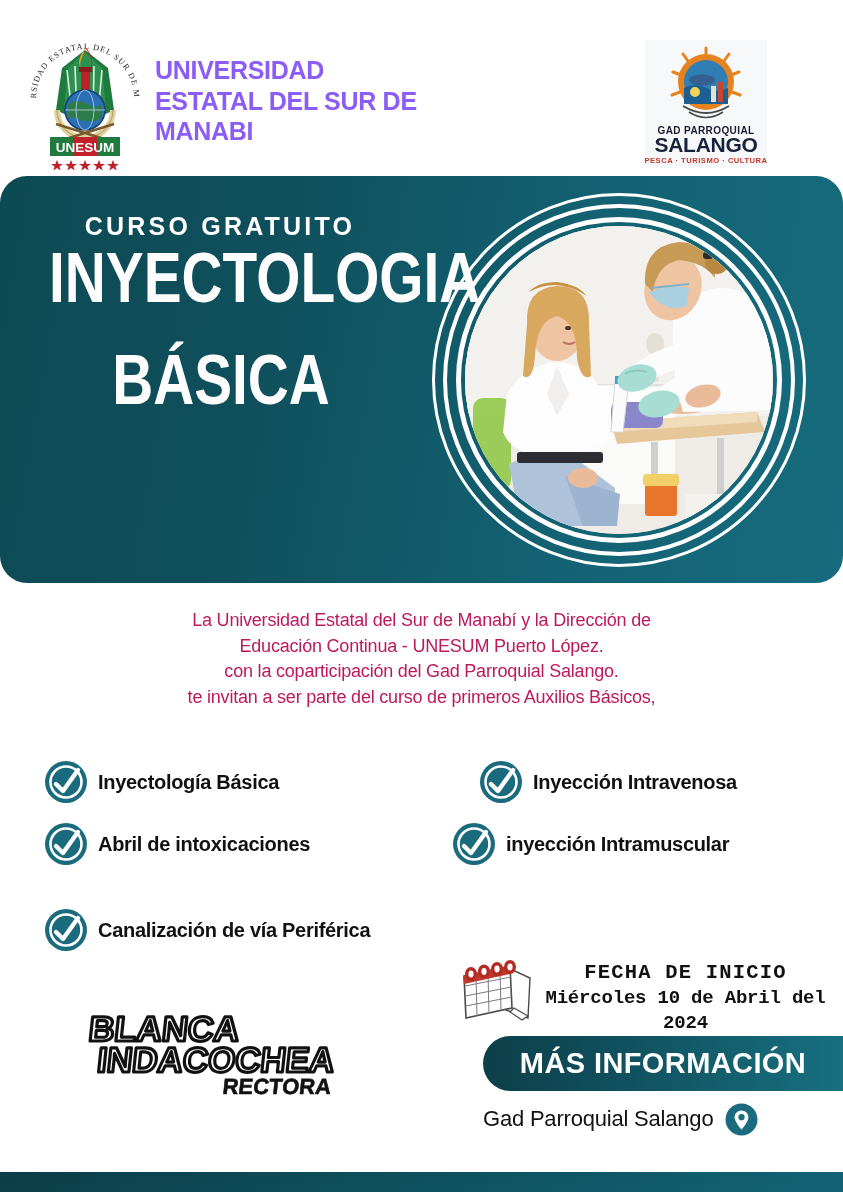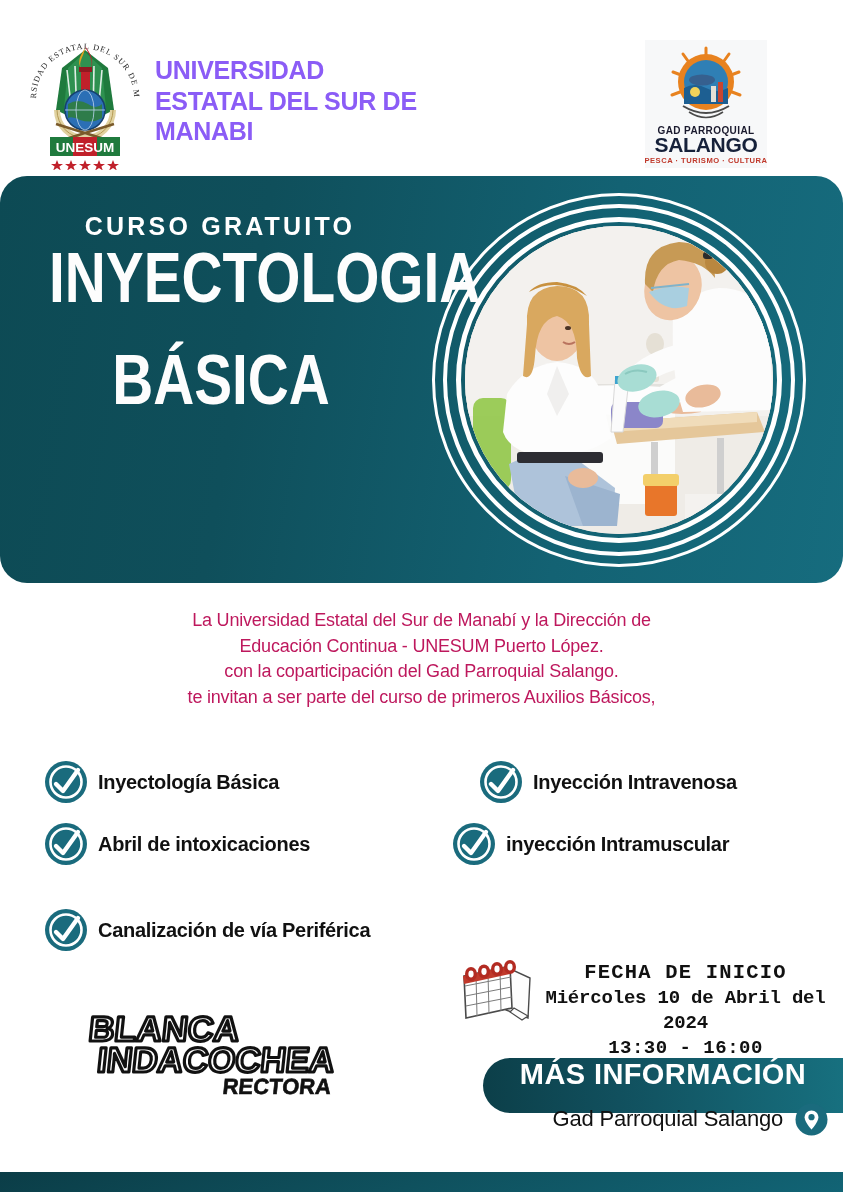--- a/index.html
+++ b/index.html
@@ -57,25 +57,25 @@
   .cal-icon{position:absolute;left:458px;top:958px;width:78px;height:66px;}
   .date-block{position:absolute;left:528px;top:924px;width:315px;text-align:center;
     color:#111;font-family:Liberation Mono, monospace;margin-top:36px;}
   .date-head{font-size:20.5px;font-weight:bold;letter-spacing:1.2px;line-height:1.28;}
   .date-line{font-size:19px;font-weight:bold;letter-spacing:-0.2px;line-height:1.3;}
   .date-time{font-size:19px;font-weight:bold;letter-spacing:0.5px;line-height:1.35;}
 
   .cta-btn{position:absolute;left:483px;top:1036px;width:360px;height:55px;
     border-radius:28px 0 0 28px;
     background:linear-gradient(90deg,#0c3f49 0%,#11505e 38%,#17707f 100%);
-    display:flex;justify-content:center;margin-top:22px;}
+    display:flex;align-items:center;justify-content:center;}
   .cta-btn span{color:#ffffff;font-size:29px;font-weight:bold;letter-spacing:0.4px;}
 
   .place-row{position:absolute;left:483px;top:1100px;width:345px;height:38px;
-    display:flex;align-items:center;justify-content:flex-end;}
+    display:flex;align-items:center;justify-content:flex-start;}
   .place-label{font-size:22px;color:#111;letter-spacing:-0.2px;margin-right:12px;}
   .pin-icon{width:33px;height:33px;flex:0 0 33px;}
 
   
   .rectora{position:absolute;left:85px;top:1008px;width:270px;height:95px;}
 
   
   .footer{position:absolute;left:0;top:1172px;width:843px;height:56px;
     background:linear-gradient(160deg,#0b3d47 0%,#0f515e 45%,#12687a 100%);}
   .footer-tag{position:absolute;left:35px;top:15px;color:#ffffff;

